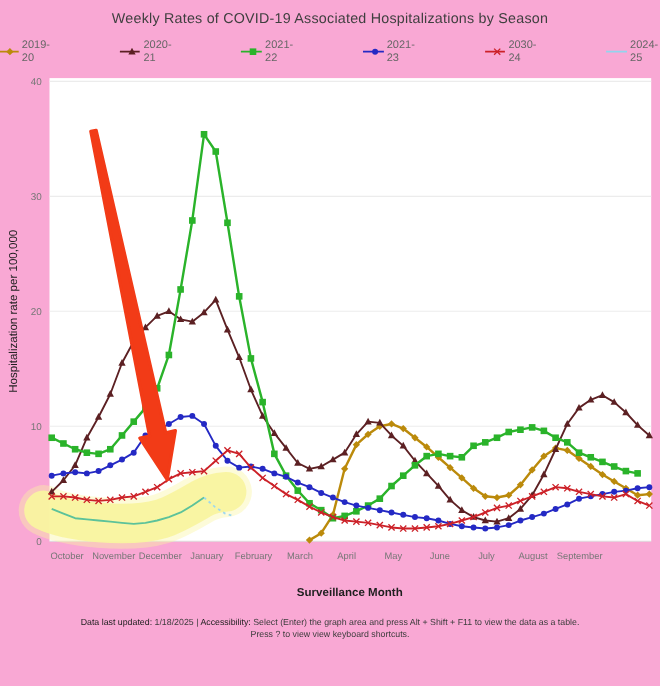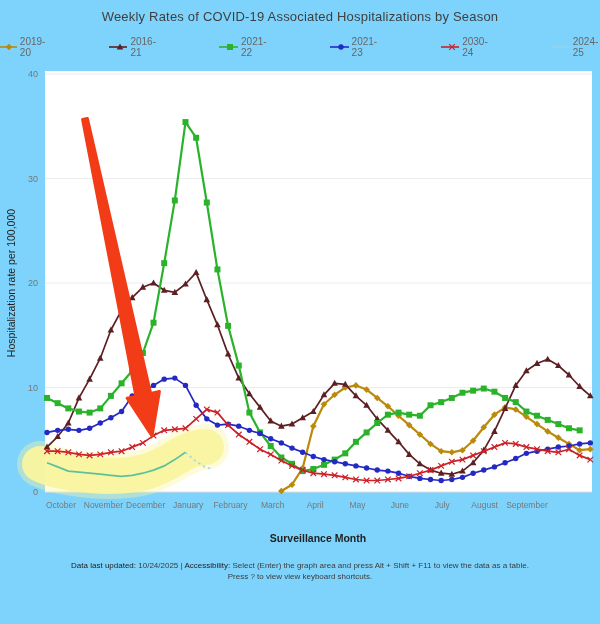--- a/index.html
+++ b/index.html
@@ -1,16 +1,16 @@
 <!DOCTYPE html>
 <html><head>
 <meta charset="utf-8">
 <style>
   html,body{margin:0;padding:0;background:#fff;}
-  .frame{position:relative;width:600px;height:624px;background:#7dd3fc;overflow:hidden;
+  .frame{position:relative;width:600px;height:624px;background:#f9a8d4;overflow:hidden;
          font-family:"Liberation Sans","DejaVu Sans",sans-serif;}
   .title{padding-top:9px;text-align:center;font-size:13px;color:#3f3f3f;letter-spacing:.2px;}
   .legend{margin-top:12px;display:flex;justify-content:center;align-items:center;gap:44px;}
   .legend-item{display:flex;align-items:center;margin:0 7px;cursor:pointer;}
   .legend-item svg{display:block;margin-right:3px;}
   .legend-label{font-size:10px;color:#666;}
   #chart-svg{display:block;margin-top:3px;}
   .tick{font-size:9px;fill:#777;}
   .month{font-size:8.5px;fill:#777;}
   .ytitle{font-size:10.5px;fill:#1f1f1f;}
@@ -30,21 +30,21 @@
           <line x1="1" y1="6" x2="23" y2="6" stroke="#bb8a0b" stroke-width="1.6"></line>
           <path d="M 12 2.7 L 15.3 6 L 12 9.3 L 8.7 6 Z" fill="#bb8a0b"></path>
         </svg>
         <span class="legend-label">2019-20</span>
       </div>
       <div class="legend-item">
         <svg width="24" height="12">
           <line x1="1" y1="6" x2="23" y2="6" stroke="#5c2023" stroke-width="1.6"></line>
           <path d="M 12 2.4 L 15.3 8.5 L 8.7 8.5 Z" fill="#5c2023"></path>
         </svg>
-        <span class="legend-label">2016-21</span>
+        <span class="legend-label">2020-21</span>
       </div>
       <div class="legend-item">
         <svg width="24" height="12">
           <line x1="1" y1="6" x2="23" y2="6" stroke="#2ab32a" stroke-width="1.6"></line>
           <rect x="9" y="3" width="6" height="6" fill="#2ab32a"></rect>
         </svg>
         <span class="legend-label">2021-22</span>
       </div>
       <div class="legend-item">
         <svg width="24" height="12">
@@ -348,19 +348,19 @@
         <path d="M 587.503 395.805 L 593.103 401.40500000000003 M 587.503 401.40500000000003 L 593.103 395.805" stroke="#cc2128" stroke-width="1.2" fill="none"></path>
       </g>
       <g>
         <path d="M47.0 401.7 L57.7 405.9 L68.3 410.1 L79.0 411.1 L89.6 412.2 L100.3 413.2 L110.9 414.3 L121.6 415.3 L132.2 414.3 L142.9 412.2 L153.5 409.1 L164.2 404.9 L174.8 398.6 L185.5 391.3" fill="none" stroke="#5cc29a" stroke-width="1.7" stroke-linejoin="round"></path>
         <path d="M185.5 391.3 L195.1 399.6 L204.7 405.9 L212.1 408.0" fill="none" stroke="#9ed8ef" stroke-width="1.6" stroke-dasharray="2.5 3"></path>
       </g>
       <polygon points="82.6,58.5 87.4,57.5 150.6,332.4 159.4,330.5 152,375 127.2,337.3 136.0,335.5" fill="#f23b17" stroke="#f23b17" stroke-width="3" stroke-linejoin="round"></polygon>
     </svg>
   <div class="footer">
     <div><b>Data last updated:</b>
-      <span>10/24/2025</span>
+      <span>1/18/2025</span>
       <span>|</span>
       <b>Accessibility:</b>
       <span>Select (Enter) the graph area and press Alt + Shift + F11 to view the data as a table.</span></div>
     <div>Press ? to view view keyboard shortcuts.</div>
   </div>
 </div>
 
 </body></html>

